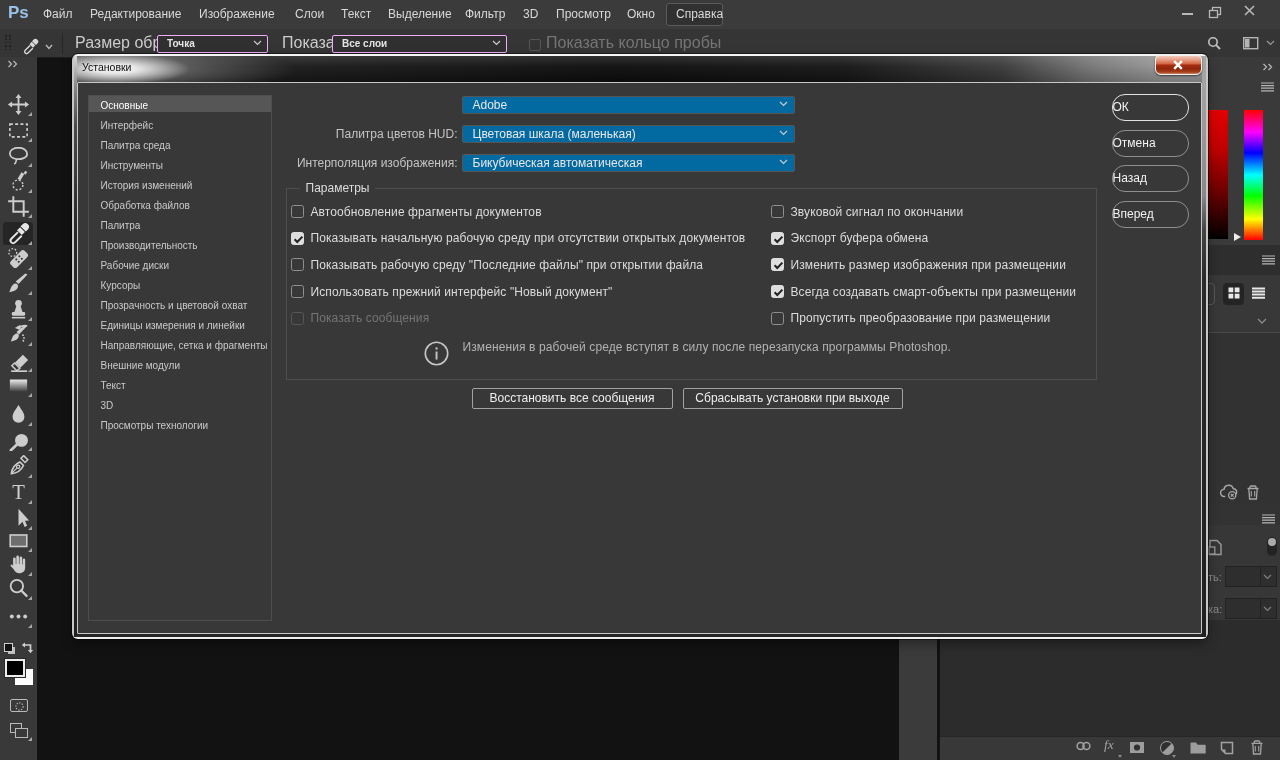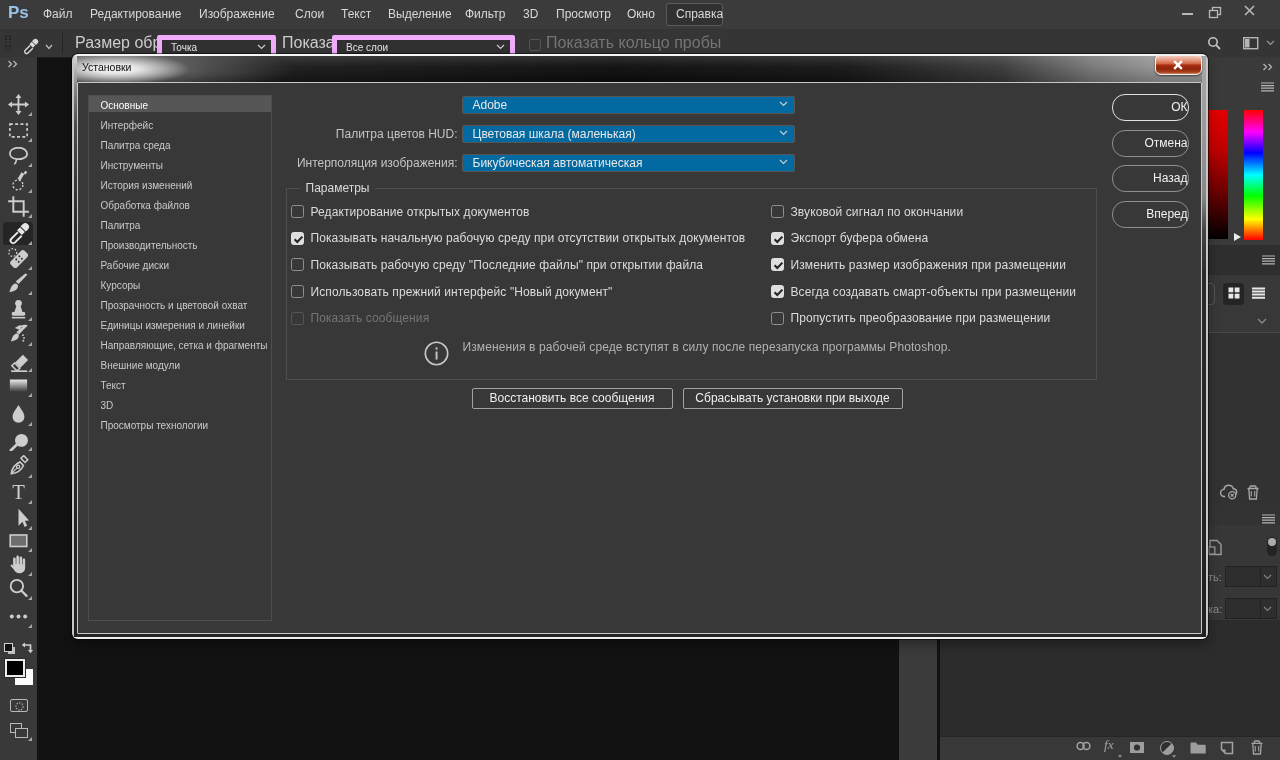--- a/index.html
+++ b/index.html
@@ -7,22 +7,22 @@
   .abs{position:absolute;}
   
   #menubar{left:0;top:0;width:1280px;height:29px;background:#3b3b3b;}
   #menubar .mi{position:absolute;top:0;height:29px;line-height:29px;font-size:12px;color:#d8d8d8;}
   #pslogo{position:absolute;left:8px;top:3px;font-size:17px;font-weight:bold;color:#9bc1e8;letter-spacing:0px;}
   #helpbox{position:absolute;left:666px;top:3px;width:55px;height:21px;background:#313131;
            border:1px solid #5a5a5a;border-radius:3px;}
   #winbtns{position:absolute;right:0;top:0;width:110px;height:29px;color:#b4b4b4;}
   #optbar{left:0;top:29px;width:1280px;height:28px;background:#353535;border-bottom:1px solid #1d1d1d;}
   #optbar .lbl{position:absolute;top:0;height:28px;line-height:27px;font-size:16px;color:#cccccc;}
-  .ddl{position:absolute;background:#303030;border:5px solid #f0abfc;border-radius:2px;
-       font-size:10px;color:#e4e4e4;}
+  .ddl{position:absolute;background:#303030;border:1px solid #f0abfc;border-radius:2px;
+       font-size:10px;color:#e4e4e4;font-weight:bold;}
   .ddl .v{position:absolute;left:9px;top:0;line-height:16px;white-space:nowrap;}
   .ddl .ch{position:absolute;right:5px;top:50%;margin-top:-4px;}
   #toolbar{left:0;top:57px;width:37px;height:703px;background:#393939;}
   .tool{position:absolute;left:0;width:37px;height:24px;}
   .tool svg{position:absolute;left:6.5px;top:0;width:23px;height:23px;}
   .fly{position:absolute;right:5px;bottom:1px;width:0;height:0;
        border-left:4px solid transparent;border-bottom:4px solid #a8a8a8;}
   
   #dockstrip{left:899px;top:57px;width:38px;height:703px;background:#3b3b3b;}
   #panels{left:940px;top:57px;width:340px;height:703px;background:#2d2d2d;}
@@ -60,21 +60,21 @@
           padding:0 6px;font-size:12px;color:#dddddd;}
   .cb{position:absolute;width:13px;height:13px;border-radius:2.5px;border:1px solid #8f8f8f;box-sizing:border-box;}
   .cb.on{background:#dedede;border-color:#dedede;}
   .cb.on svg{position:absolute;left:0px;top:1px;}
   .cb.dis{border-color:#565656;}
   .cblbl{position:absolute;height:14px;line-height:14px;font-size:12px;letter-spacing:0.1px;color:#dcdcdc;white-space:nowrap;}
   .cblbl.dis{color:#747474;}
   .btn{position:absolute;border:1px solid #a2a2a2;border-radius:2px;font-size:12px;color:#eeeeee;
        text-align:center;}
   .pill{position:absolute;left:1034px;width:75px;height:25px;border:1px solid #8f8f8f;border-radius:13px;
-        font-size:12px;color:#f2f2f2;text-align:right;line-height:25px;}
+        font-size:12px;color:#f2f2f2;text-align:left;line-height:25px;}
 </style></head>
 <body>
 
 <div class="abs" id="menubar">
   <div id="pslogo">Ps</div>
   <div id="helpbox"></div>
   <div class="mi" style="left:43px">Файл</div>
   <div class="mi" style="left:90px">Редактирование</div>
   <div class="mi" style="left:199px">Изображение</div>
   <div class="mi" style="left:295px">Слои</div>
@@ -478,21 +478,21 @@
     <div class="fsel" style="top:77.5px">
           <div class="v">Бикубическая автоматическая</div>
       <svg class="ch" width="9" height="6" viewBox="0 0 9 6">
             <path d="M1 1 L4.5 4.5 L8 1" stroke="#ccc" fill="none" stroke-width="1.2"></path>
           </svg>
         </div>
     <div id="grp"></div>
     <div id="grplbl">Параметры</div>
 
     <div class="cb" style="left:213px;top:128.5px"></div>
-    <div class="cblbl" style="left:233px;top:128px">Редактирование открытых документов</div>
+    <div class="cblbl" style="left:233px;top:128px">Автообновление фрагменты документов</div>
     <div class="cb on" style="left:213px;top:155.2px">
           <svg width="13" height="11" viewBox="0 0 13 11">
             <path d="M2.6 5.2 L5.3 8 L10.4 2.6" stroke="#222" stroke-width="2" fill="none"></path>
           </svg>
         </div>
     <div class="cblbl" style="left:233px;top:154.7px">Показывать начальную рабочую среду при отсутствии открытых документов</div>
     <div class="cb" style="left:213px;top:181.9px"></div>
     <div class="cblbl" style="left:233px;top:181.4px">Показывать рабочую среду "Последние файлы" при открытии файла</div>
     <div class="cb" style="left:213px;top:208.6px"></div>
     <div class="cblbl" style="left:233px;top:208.1px">Использовать прежний интерфейс "Новый документ"</div>

